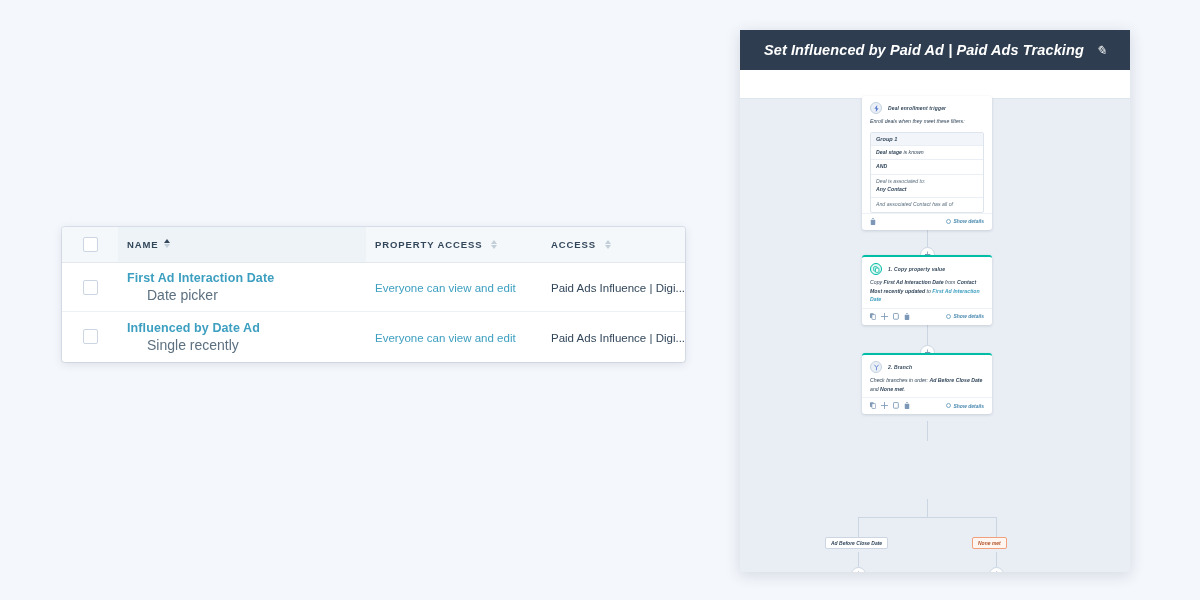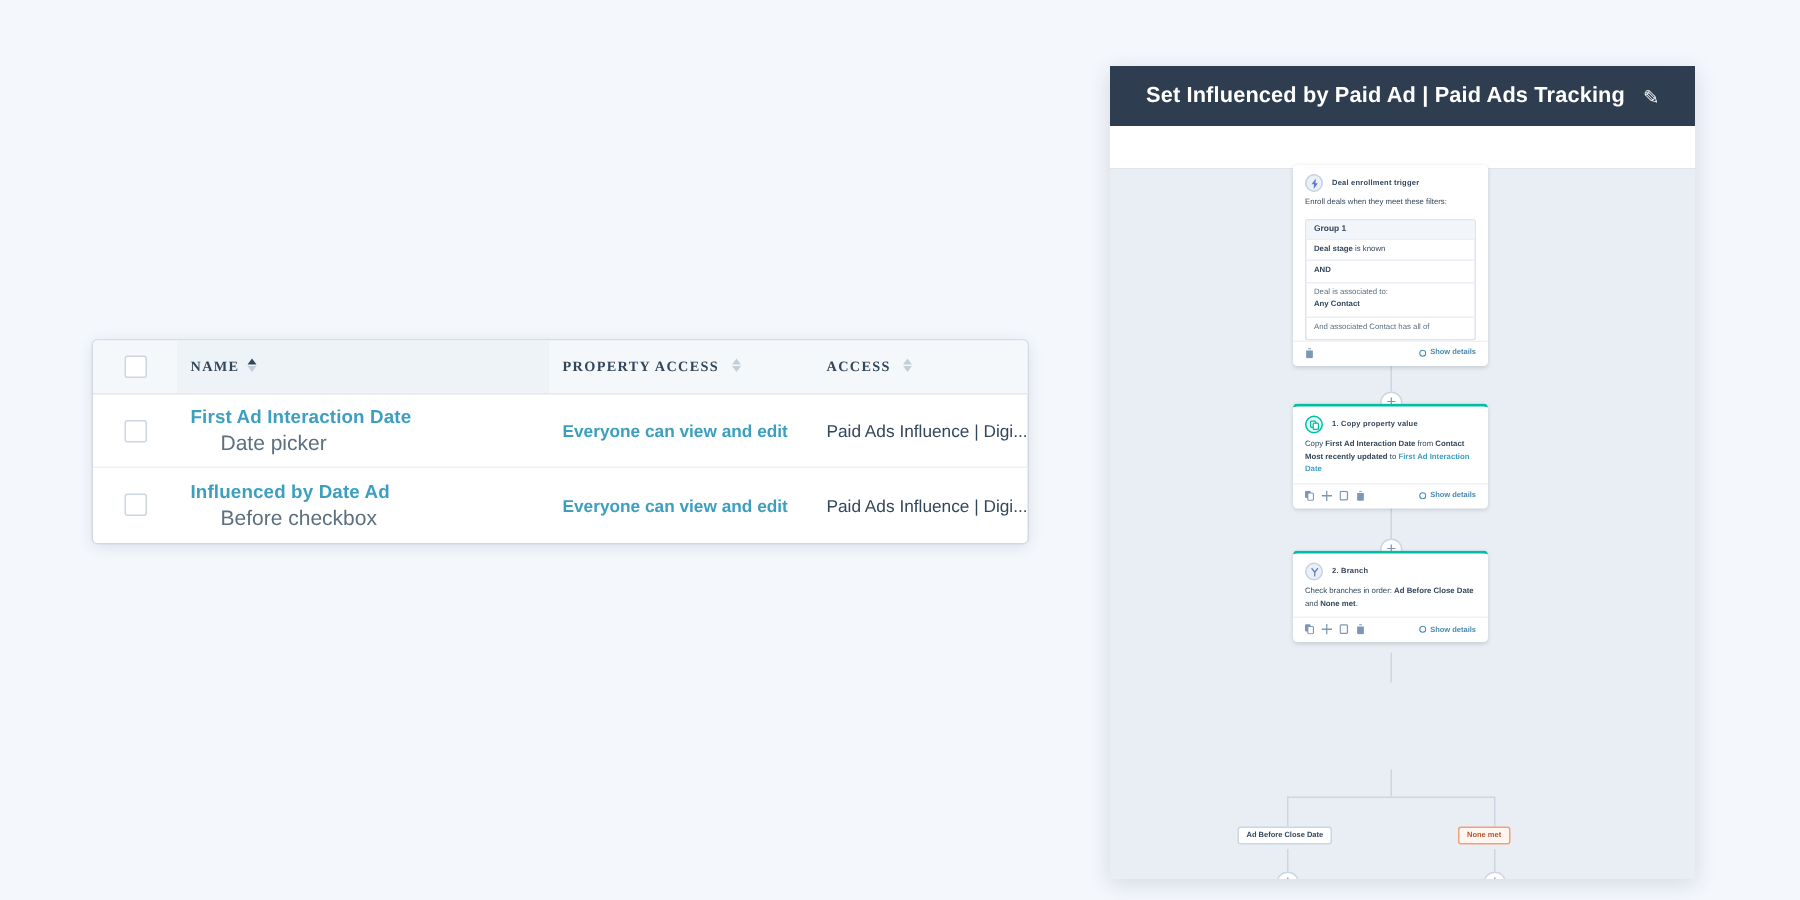--- a/index.html
+++ b/index.html
@@ -19,21 +19,21 @@
     border-radius: 3px;
     box-shadow: 0 2px 10px rgba(45,62,80,.13), 0 0 0 1px rgba(203,214,226,.55);
     overflow: hidden;
   }
   .tbl-head {
     display: flex; align-items: center;
     height: 36px;
     background: #f5f8fa;
     border-bottom: 1px solid #e3e8ee;
   }
-  .tbl-head .cell { color: #33475b; font-size: 9.5px; font-weight: 700; letter-spacing: .9px; font-family: Liberation Serif, serif; }
+  .tbl-head .cell { color: #33475b; font-size: 9.5px; font-weight: 700; letter-spacing: .9px; }
   .col-check { width: 56px; flex: none; display: flex; align-items: center; justify-content: center; }
   .col-name { width: 248px; flex: none; padding-left: 9px; background: #eef3f7; height: 100%; display: flex; align-items: center; }
   .col-access { width: 176px; flex: none; padding-left: 9px; }
   .col-group { flex: 1; padding-left: 9px; }
 
   .chk {
     width: 15px; height: 15px;
     border: 1px solid #cbd6e2; border-radius: 2px;
     background: #fff;
   }
@@ -41,31 +41,32 @@
   .sorter i { display: block; width: 0; height: 0; border-left: 3px solid transparent; border-right: 3px solid transparent; }
   .sorter i.up { border-bottom: 4px solid #c2ced9; }
   .sorter i.dn { border-top: 4px solid #c2ced9; }
   .sorter.active i.up { border-bottom-color: #33475b; }
 
   .tbl-row { display: flex; align-items: center; height: 49px; border-bottom: 1px solid #edf1f6; }
   .tbl-row:last-child { border-bottom: none; }
   .rname { display: flex; flex-direction: column; justify-content: center; gap: 2px; }
   .rname .t { color: #3d9fc0; font-size: 12.5px; font-weight: 700; letter-spacing: .1px; }
   .rname .s { color: #5c7080; font-size: 14px; margin-left: 20px; }
-  .lnk { color: #3d9fc0; font-size: 11.5px; font-weight: 700; }
+  .lnk { color: #3d9fc0; font-size: 11.5px; font-weight: 400; }
   .grp { color: #33475b; font-size: 11.5px; white-space: nowrap; overflow: hidden; }
   .col-name.body { background: transparent; }
 
   
   .wf {
-    position: absolute; left: 740px; top: 44px;
+    position: absolute; left: 740px; top: 30px;
     width: 390px; height: 542px;
     background: #e9eef5;
     box-shadow: 0 3px 14px rgba(45,62,80,.16);
     overflow: hidden;
+    font-style: italic;
   }
   .wf-head {
     height: 40px; background: #2e3e50;
     display: flex; align-items: center; gap: 12px;
     padding: 0 16px 0 24px;
   }
   .wf-title { color: #ffffff; font-size: 14.5px; font-weight: 700; letter-spacing: .1px; }
   .pencil { color: #ffffff; font-size: 13px; line-height: 1; cursor: pointer; }
   .wf-toolbar { height: 29px; background: #ffffff; border-bottom: 1px solid #dfe5ee; }
   .wf-canvas { position: relative; height: 473px; background: #e9eef5; }
@@ -175,21 +176,21 @@
       </div>
     </div>
 
     <div class="tbl-row">
       <div class="col-check">
         <span class="chk"></span>
       </div>
       <div class="col-name body">
         <div class="rname">
           <span class="t">Influenced by Date Ad</span>
-          <span class="s">Before checkbox</span>
+          <span class="s">Single recently</span>
         </div>
       </div>
       <div class="col-access">
         <span class="lnk">Everyone can view and edit</span>
       </div>
       <div class="col-group">
         <span class="grp">Paid Ads Influence | Digi...</span>
       </div>
     </div>
 

